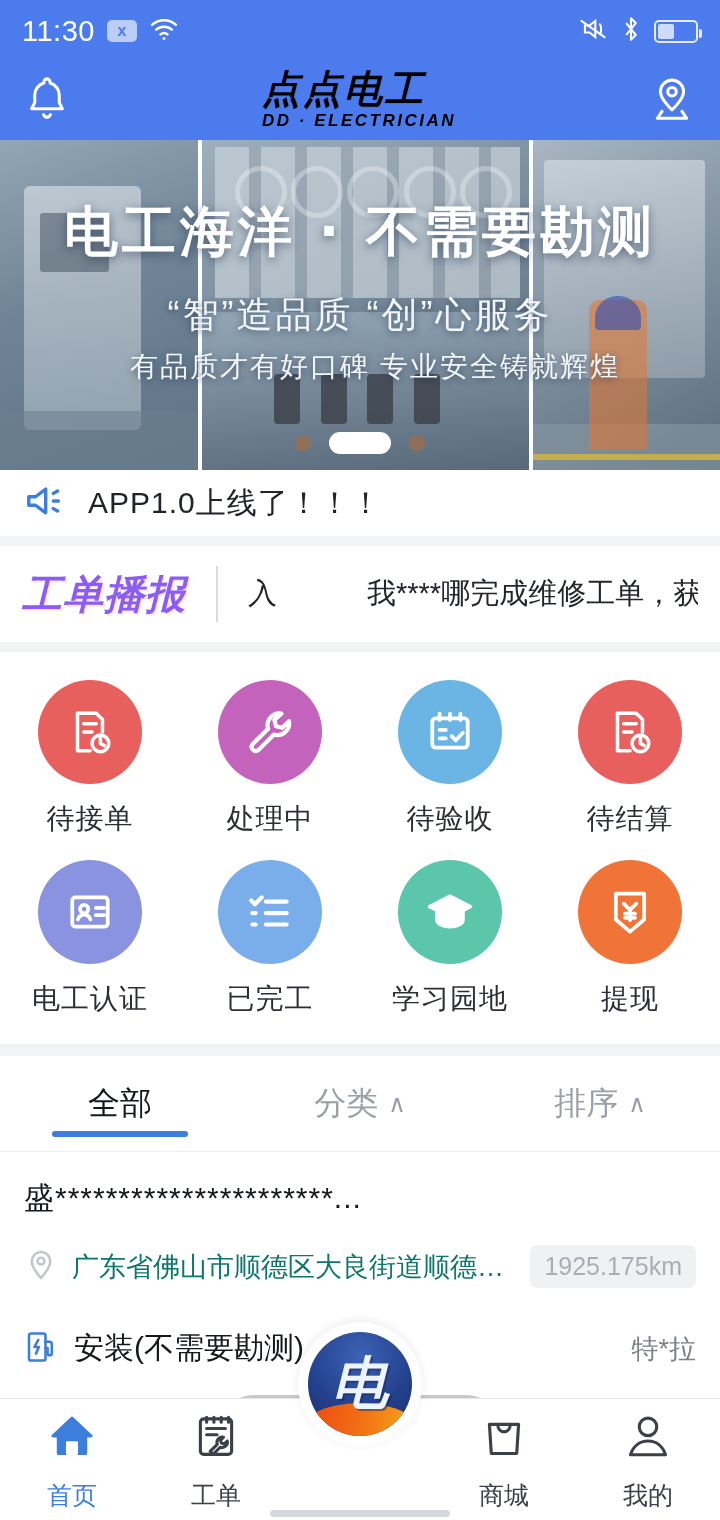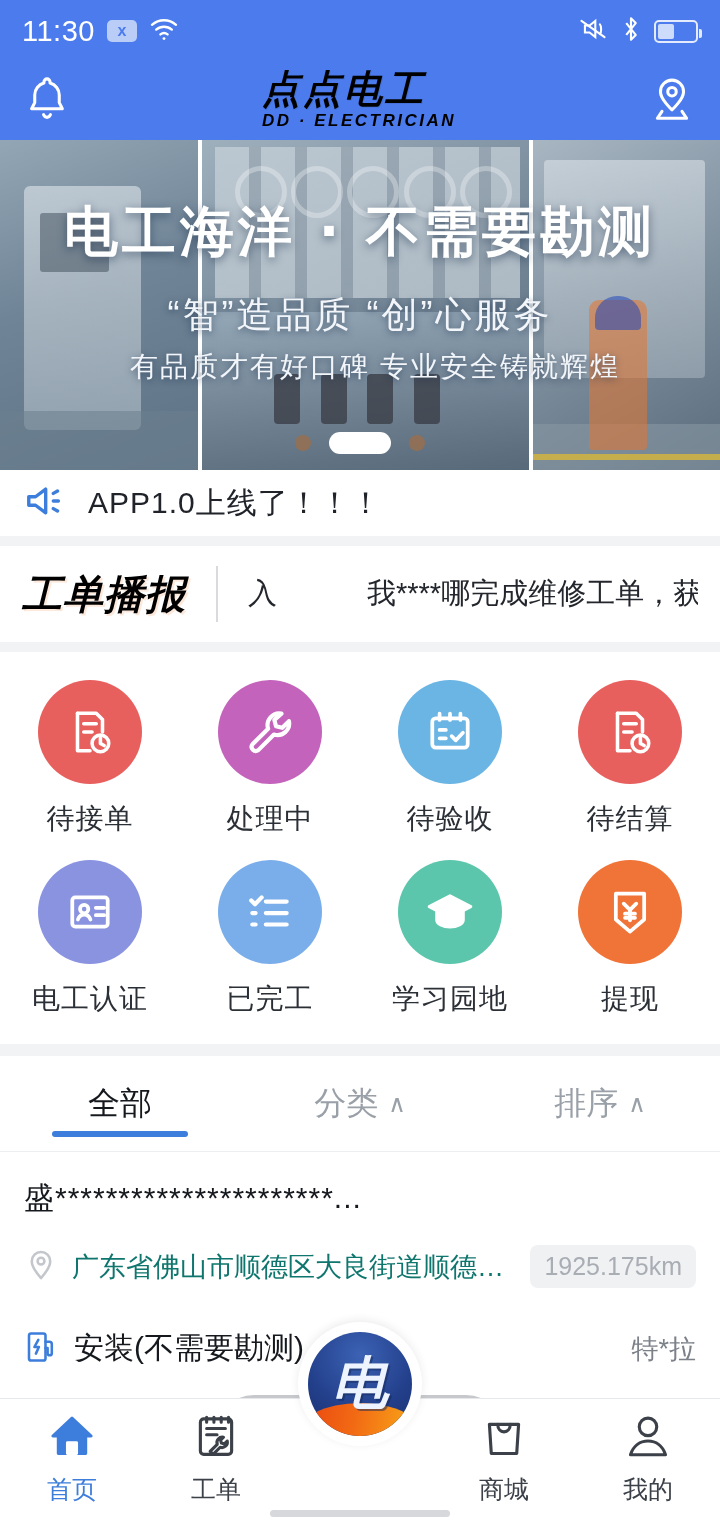--- a/index.html
+++ b/index.html
@@ -97,21 +97,21 @@
     height:66px;background:#fff;display:flex;align-items:center;gap:22px;padding:0 22px;
   }
   .notice-text{ font-size:30px;color:#20232a; letter-spacing:1px;}
 
   
   .bcast{
     margin-top:10px;height:96px;background:#fff;display:flex;align-items:center;
     padding:0 22px; overflow:hidden;
   }
   .bcast-badge{
-    font-size:40px;font-weight:900;color:#000000;font-style:italic;letter-spacing:1px;
+    font-size:40px;font-weight:900;color:#8b5cf6;font-style:italic;letter-spacing:1px;
     font-family:"DejaVu Sans",sans-serif; white-space:nowrap;
     text-shadow:2px 2px 0 rgba(242,135,58,.18);
   }
   .bcast-div{ width:2px;height:56px;background:#d8dade;margin:0 30px; flex:none;}
   .bcast-track{ flex:1; display:flex; align-items:center; gap:90px; font-size:29px; color:#23262c;
     white-space:nowrap; overflow:hidden; }
 
   
   .grid-card{ margin-top:10px;background:#fff;padding:28px 0 26px; }
   .grid{ display:grid; grid-template-columns:repeat(4,1fr); row-gap:22px; }
@@ -145,21 +145,21 @@
     width:290px;height:78px;border-radius:39px;background:#c6c8cb;color:#f4f5f6;
     font-size:32px;display:flex;align-items:center;justify-content:center;letter-spacing:3px;
     border:none;
   }
 
   
   .tabbar{
     position:absolute;left:0;right:0;bottom:0;height:122px;background:#fff;
     border-top:1px solid #e6e8eb; display:flex; align-items:flex-start; padding-top:12px;
   }
-  .nav{ flex:1; display:flex; flex-direction:column; align-items:center; gap:6px; }
+  .nav{ flex:1; display:flex; flex-direction:column; align-items:center; gap:12px; }
   .nav svg{ width:50px;height:50px; }
   .nav span{ font-size:25px;color:#3c4149; }
   .nav.active span{ color:#3d7ddb; }
   .nav.center{ visibility:hidden; }
   .fab{
     position:absolute; left:50%; transform:translateX(-50%); bottom:74px;
     width:124px;height:124px;border-radius:50%;background:#fff;
     display:flex;align-items:center;justify-content:center;
     box-shadow:0 -2px 10px rgba(0,0,0,.08);
   }

